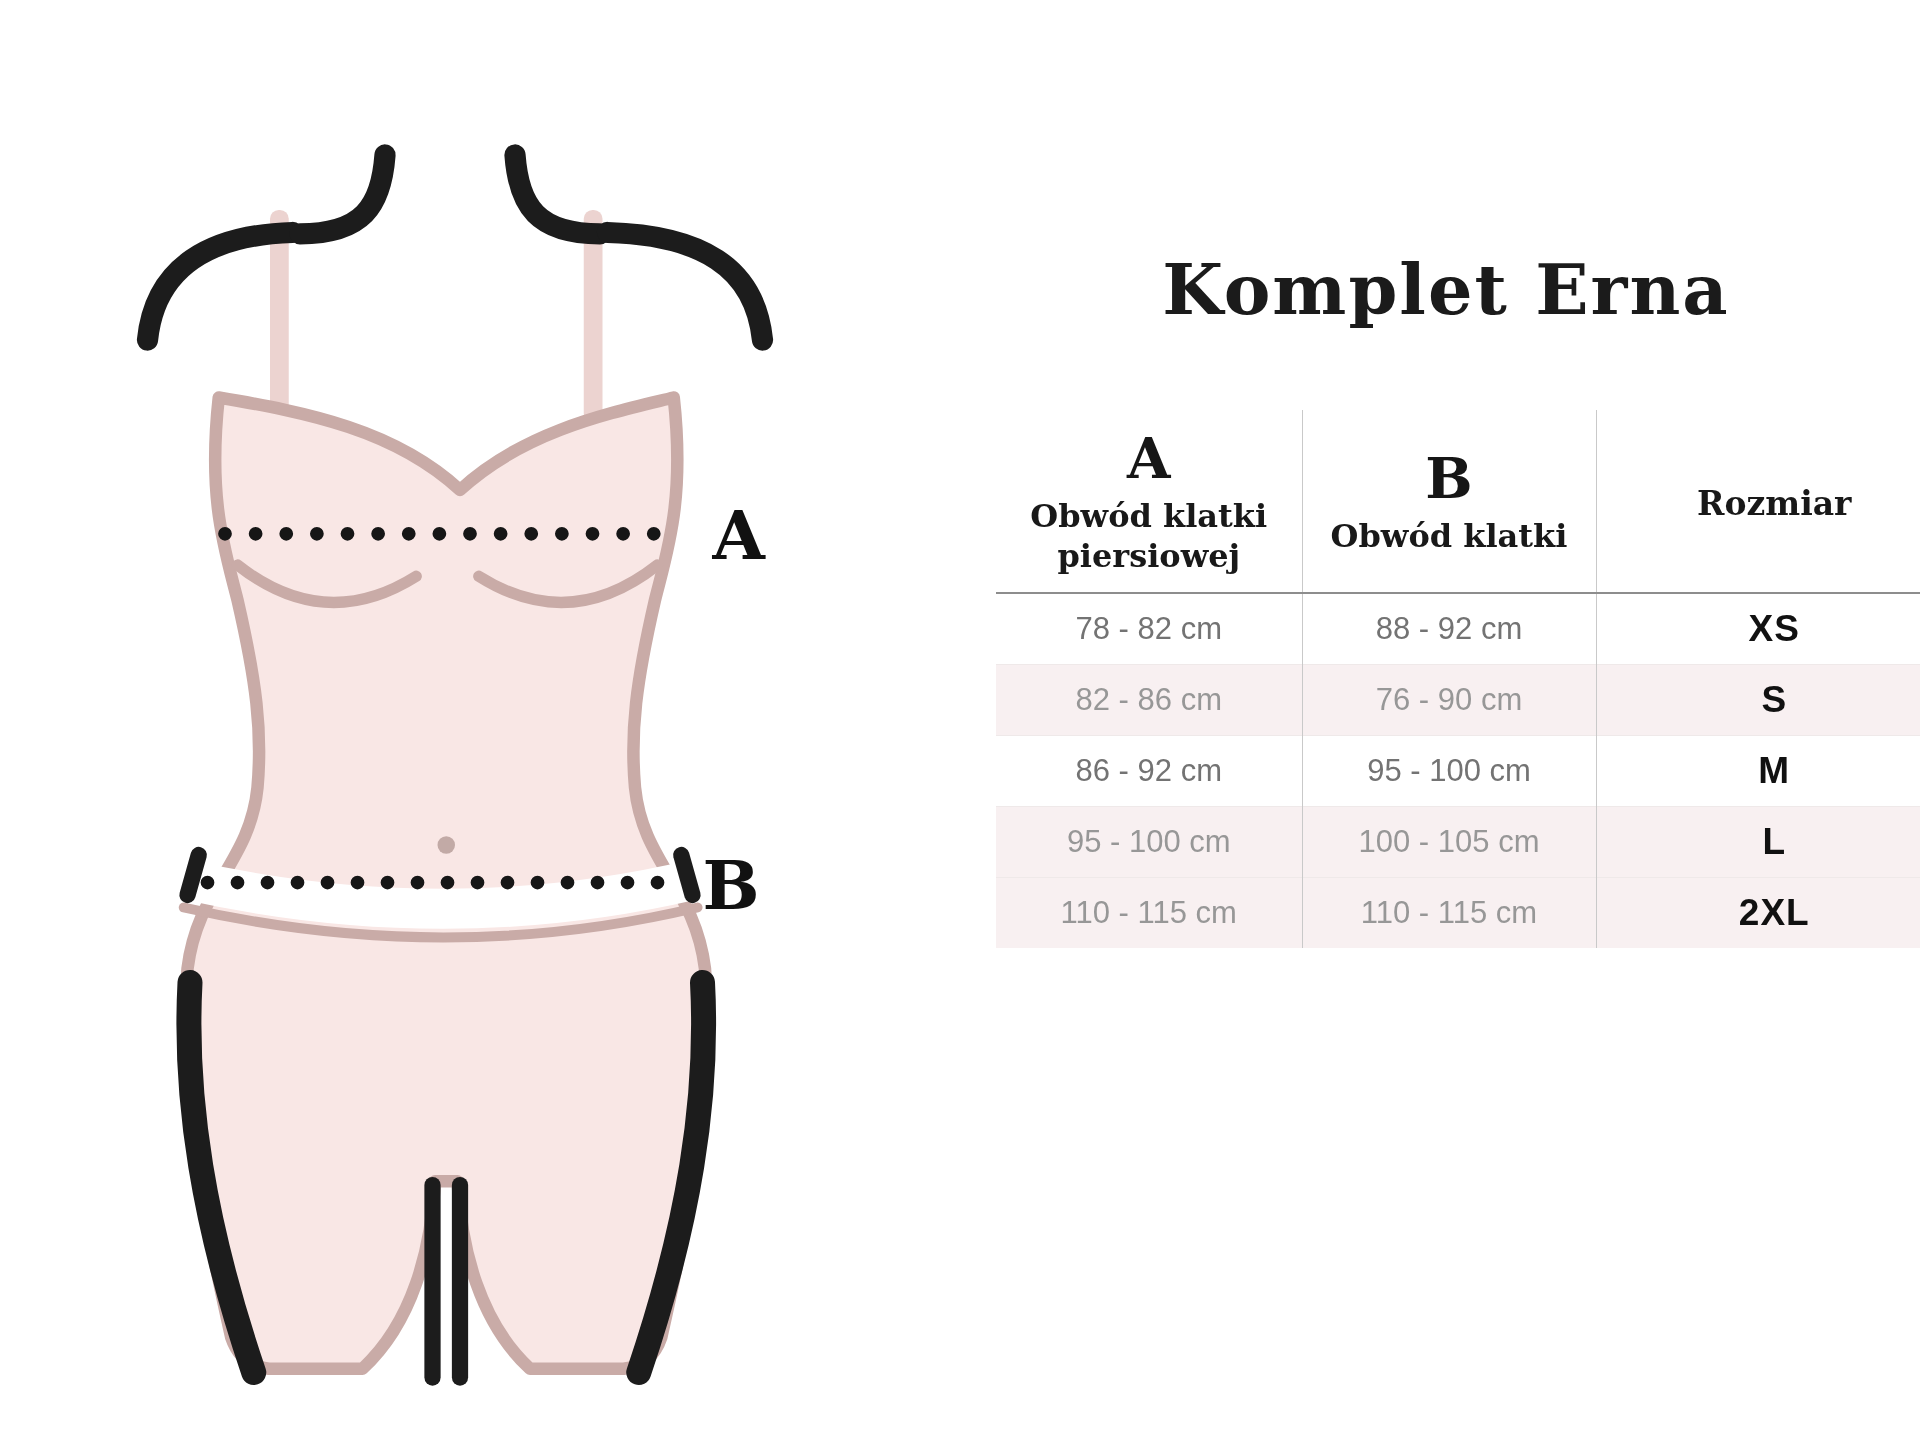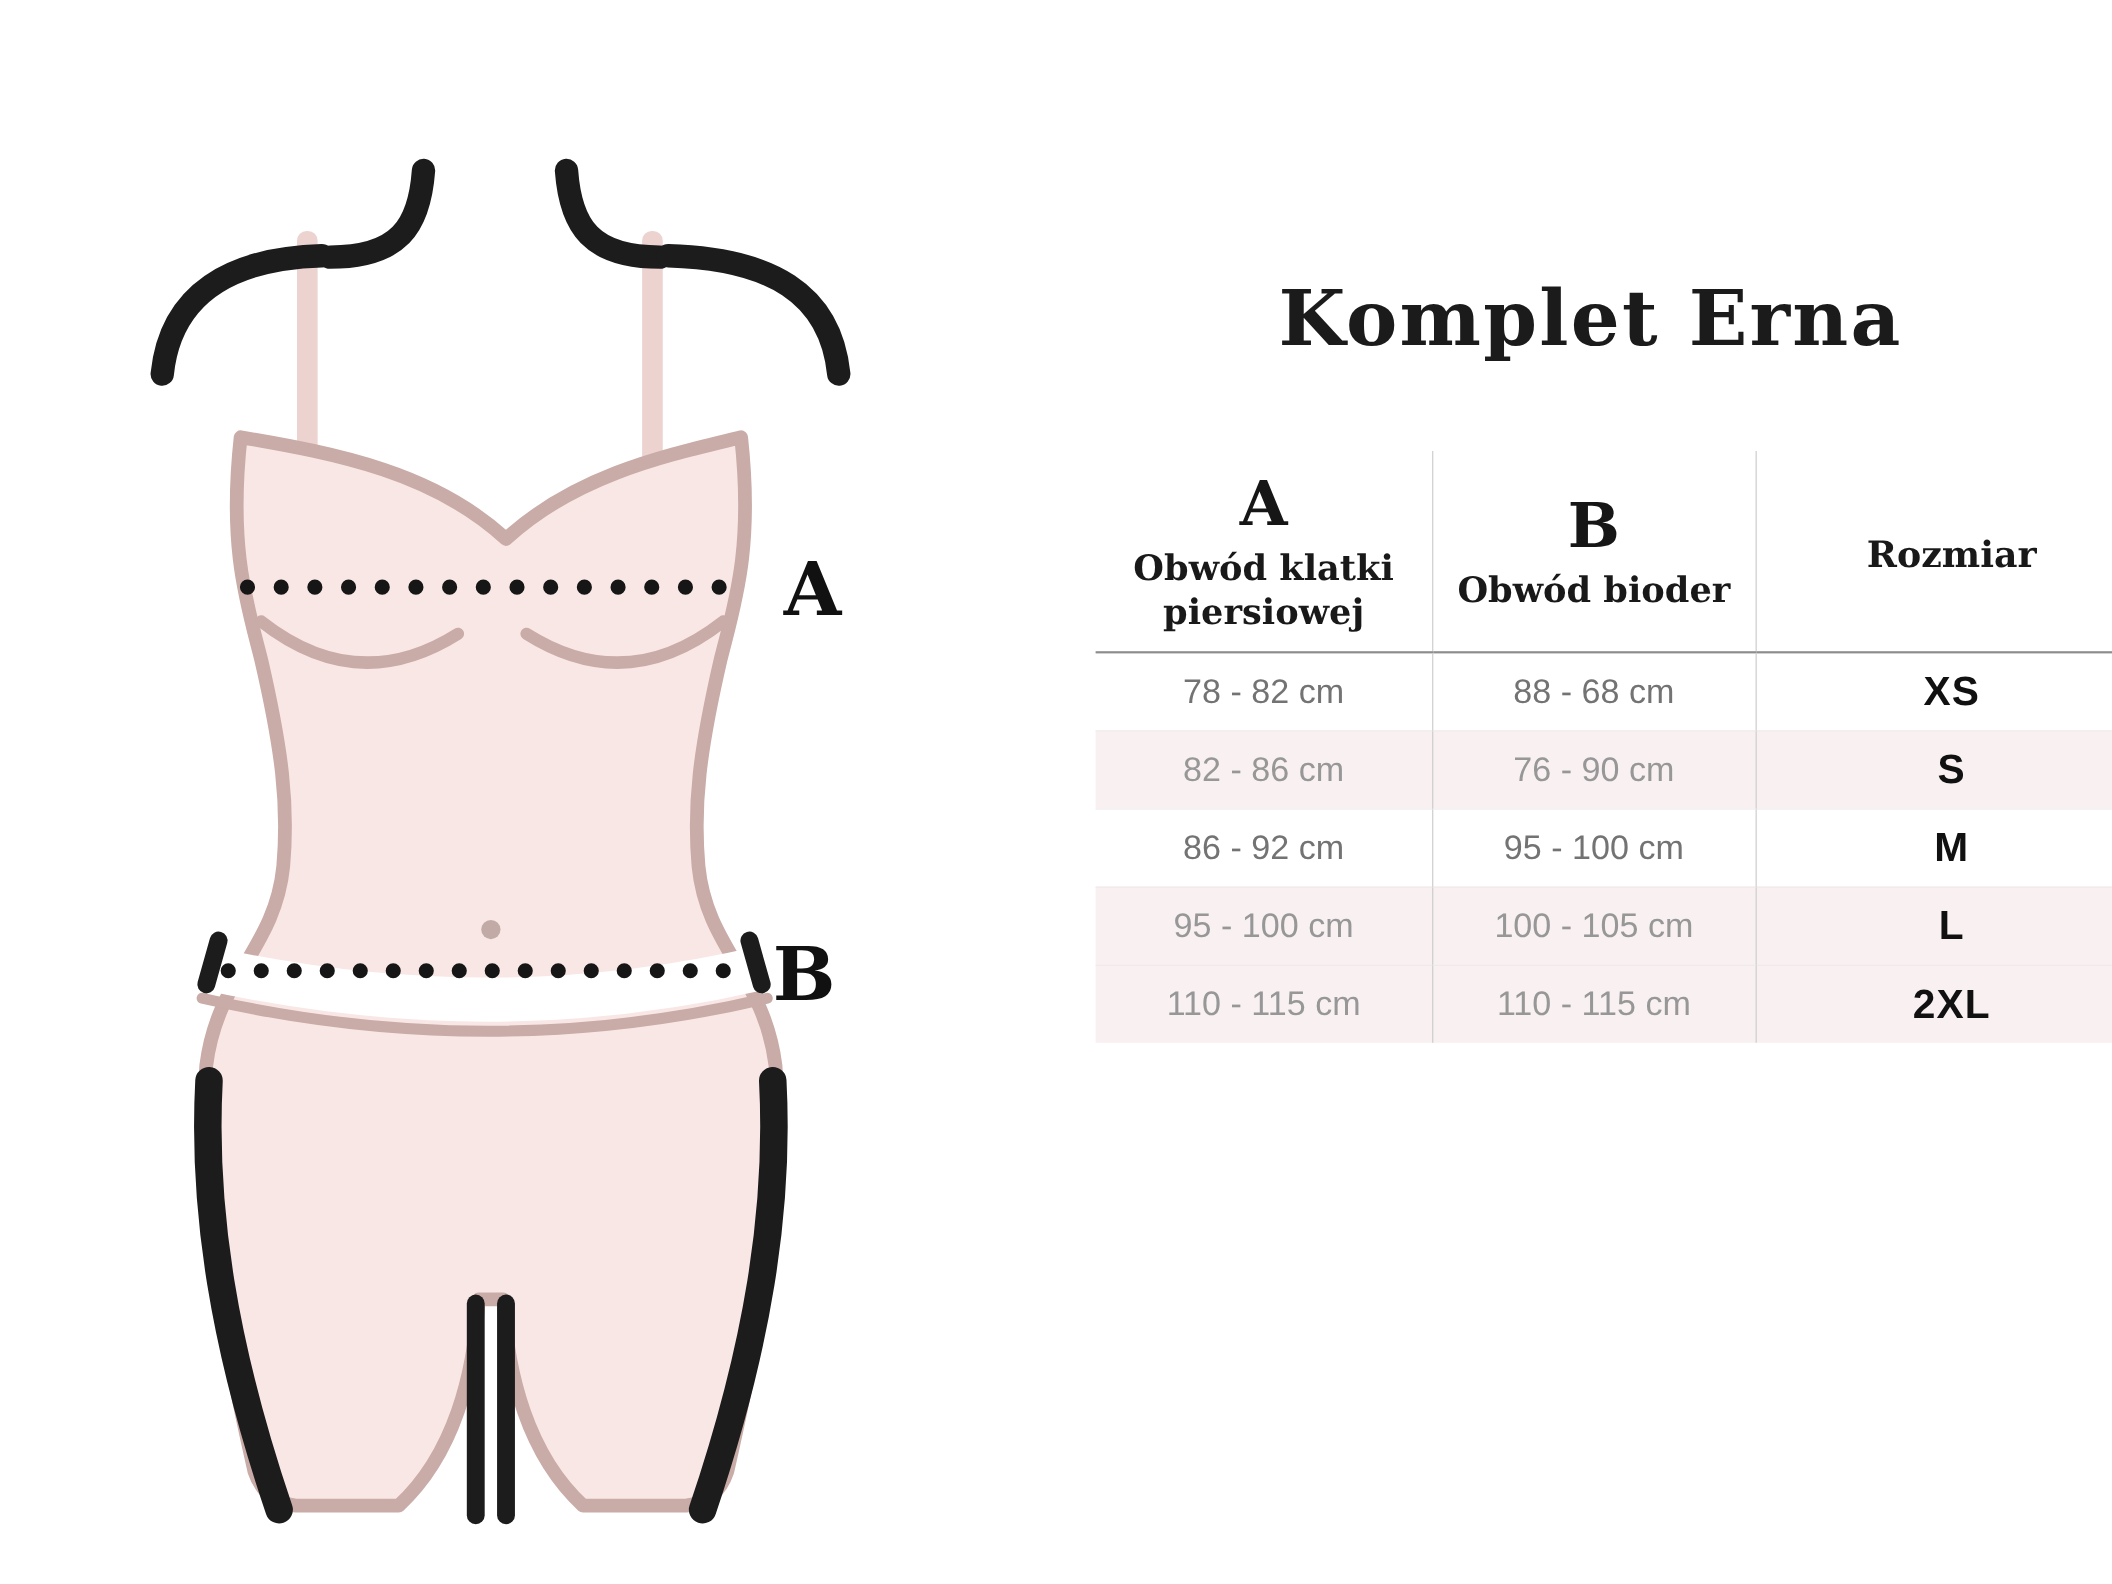--- a/index.html
+++ b/index.html
@@ -140,31 +140,31 @@
         <col class="c3">
       </colgroup>
     <thead>
       <tr>
         <th>
           <div class="letter">A</div>
           <div class="label">Obwód klatki piersiowej</div>
         </th>
         <th>
           <div class="letter">B</div>
-          <div class="label">Obwód bioder</div>
+          <div class="label">Obwód klatki</div>
         </th>
         <th class="plain">
           <div class="label">Rozmiar</div>
         </th>
       </tr>
     </thead>
     <tbody>
       <tr>
         <td class="meas">78 - 82 cm</td>
-        <td class="meas">88 - 68 cm</td>
+        <td class="meas">88 - 92 cm</td>
         <td class="size">XS</td>
       </tr>
       <tr class="shaded">
         <td class="meas">82 - 86 cm</td>
         <td class="meas">76 - 90 cm</td>
         <td class="size">S</td>
       </tr>
       <tr>
         <td class="meas">86 - 92 cm</td>
         <td class="meas">95 - 100 cm</td>

